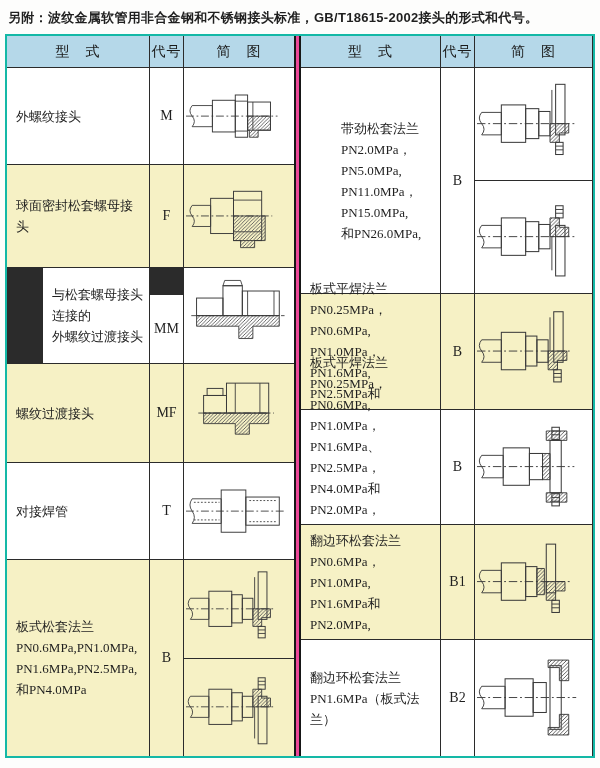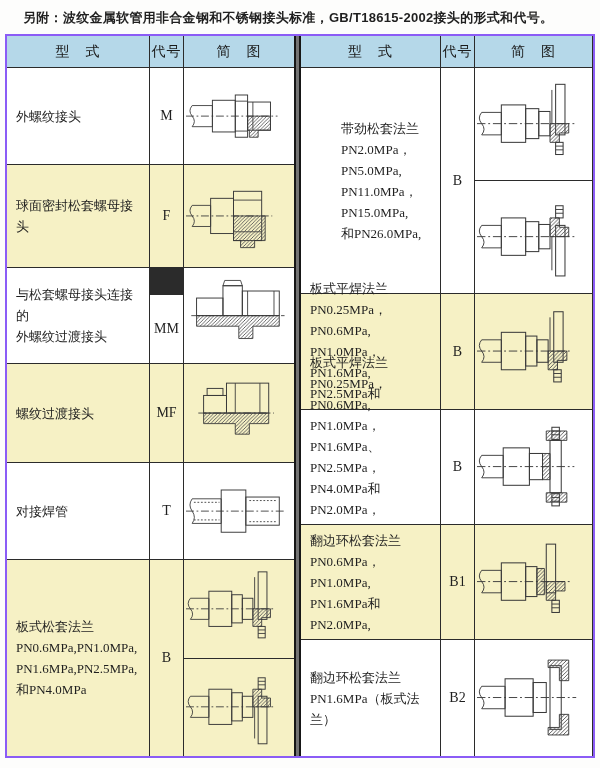--- a/index.html
+++ b/index.html
@@ -7,28 +7,28 @@
     width:600px;height:768px;
     background:#fdfdfc;
     font-family:"Liberation Serif","DejaVu Serif",serif;
     color:#1f1f1f;
     overflow:hidden;
   }
   .title{
     font-family:"Liberation Sans","DejaVu Sans",sans-serif;
     font-weight:700;
     font-size:13px;
-    padding:9px 6px 7px 23px;
+    padding:9px 6px 7px 8px;
     letter-spacing:.3px;
     white-space:nowrap;
   }
   .table-wrap{
     margin:0 5px;
-    border:2px solid #8b5cf6;
-    background:#737373;
+    border:2px solid #14b8a6;
+    background:#ec4899;
     display:flex;
     align-items:stretch;
   }
   .half{
     display:grid;
     gap:1px;
     background:#2b2b2b; 
   }
   .half-left{
     grid-template-columns:142px 33px 110px;
@@ -123,21 +123,21 @@
             <line x1="28" y1="32" x2="28" y2="56" stroke="#3a3a3a" stroke-width="1"></line>
             <rect x="28" y="24" width="26" height="40" fill="none" stroke="#3a3a3a" stroke-width="1.1"></rect>
             <rect x="54" y="16" width="32" height="56" fill="none" stroke="#3a3a3a" stroke-width="1.1"></rect>
             <line x1="54" y1="26" x2="86" y2="26" stroke="#3a3a3a" stroke-width="1"></line>
             <line x1="54" y1="62" x2="86" y2="62" stroke="#3a3a3a" stroke-width="1"></line>
             <polygon points="54,44 90,44 90,72 78,72 78,80 62,80 62,72 54,72" fill="url(#hatch)" stroke="#3a3a3a" stroke-width="1"></polygon>
             <line x1="0" y1="44" x2="98" y2="44" stroke="#3a3a3a" stroke-width="1" stroke-dasharray="9 3 2 3"></line>
           </svg>
         </div>
       </div>
-      <div class="cell type-cell" style="background: rgb(255, 255, 255);">
+      <div class="cell type-cell" style="background: rgb(255, 255, 255); margin-left: 36px;">
         <div>与松套螺母接头连接的</div>
         <div>外螺纹过渡接头</div>
       </div>
       <div class="cell code-cell" style="background: rgb(255, 255, 255); margin-top: 27px;">MM</div>
       <div class="cell diagram-cell" style="background: rgb(255, 255, 255);">
         <div class="diagram-sub">
           <svg viewBox="0 0 120 88" preserveAspectRatio="xMidYMid meet" class="diag">
             <rect x="12" y="24" width="30" height="20" fill="none" stroke="#3a3a3a" stroke-width="1.1"></rect>
             <rect x="42" y="10" width="22" height="34" fill="none" stroke="#3a3a3a" stroke-width="1.1"></rect>
             <polygon points="44,4 62,4 64,10 42,10" fill="none" stroke="#3a3a3a" stroke-width="1"></polygon>

